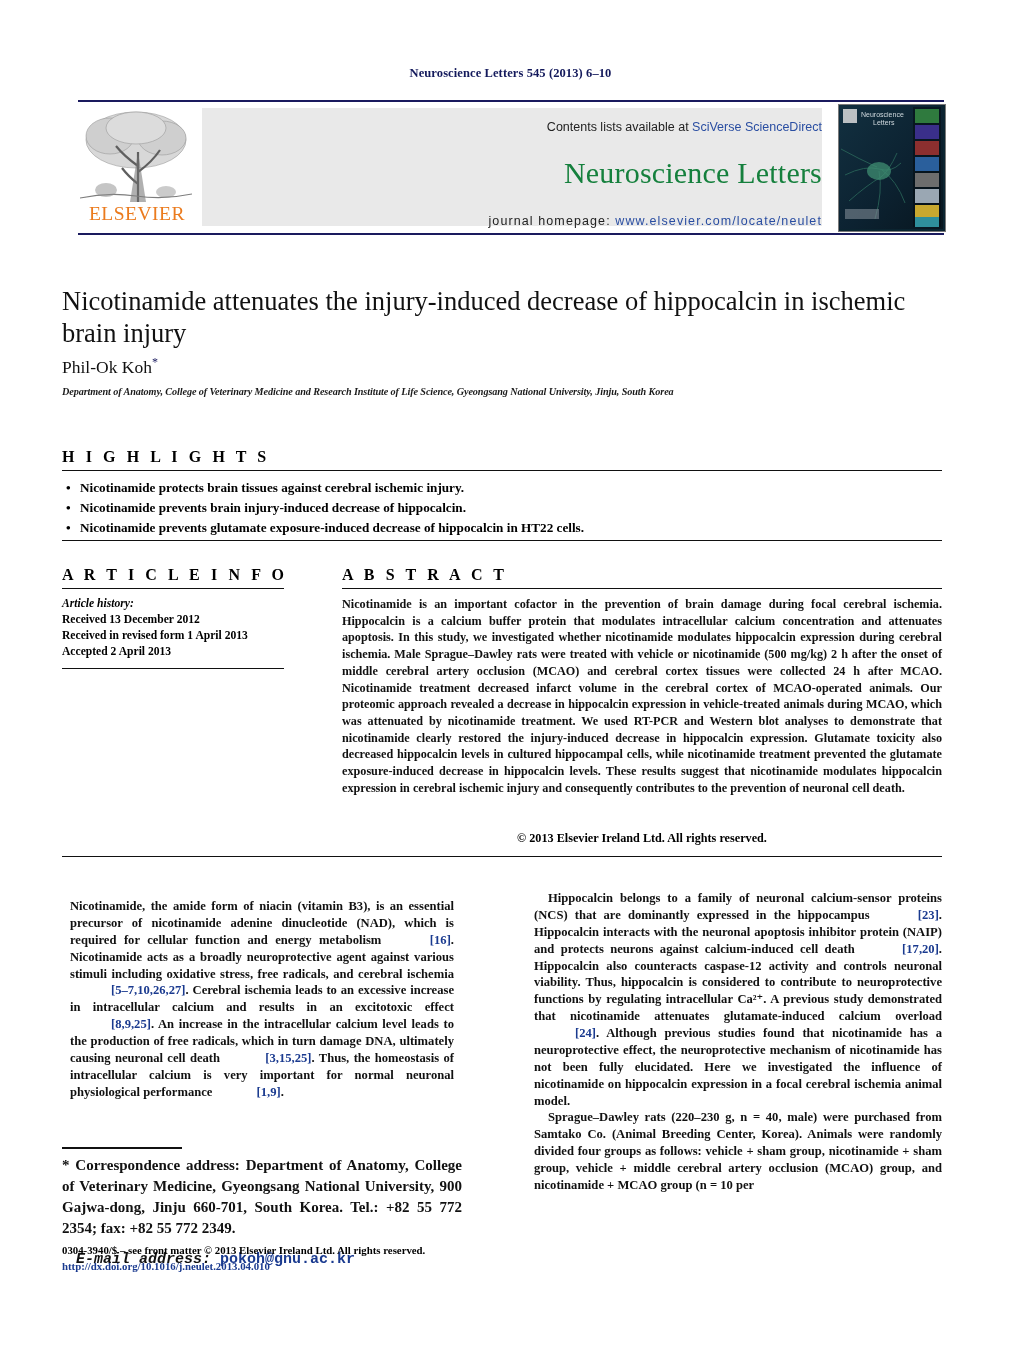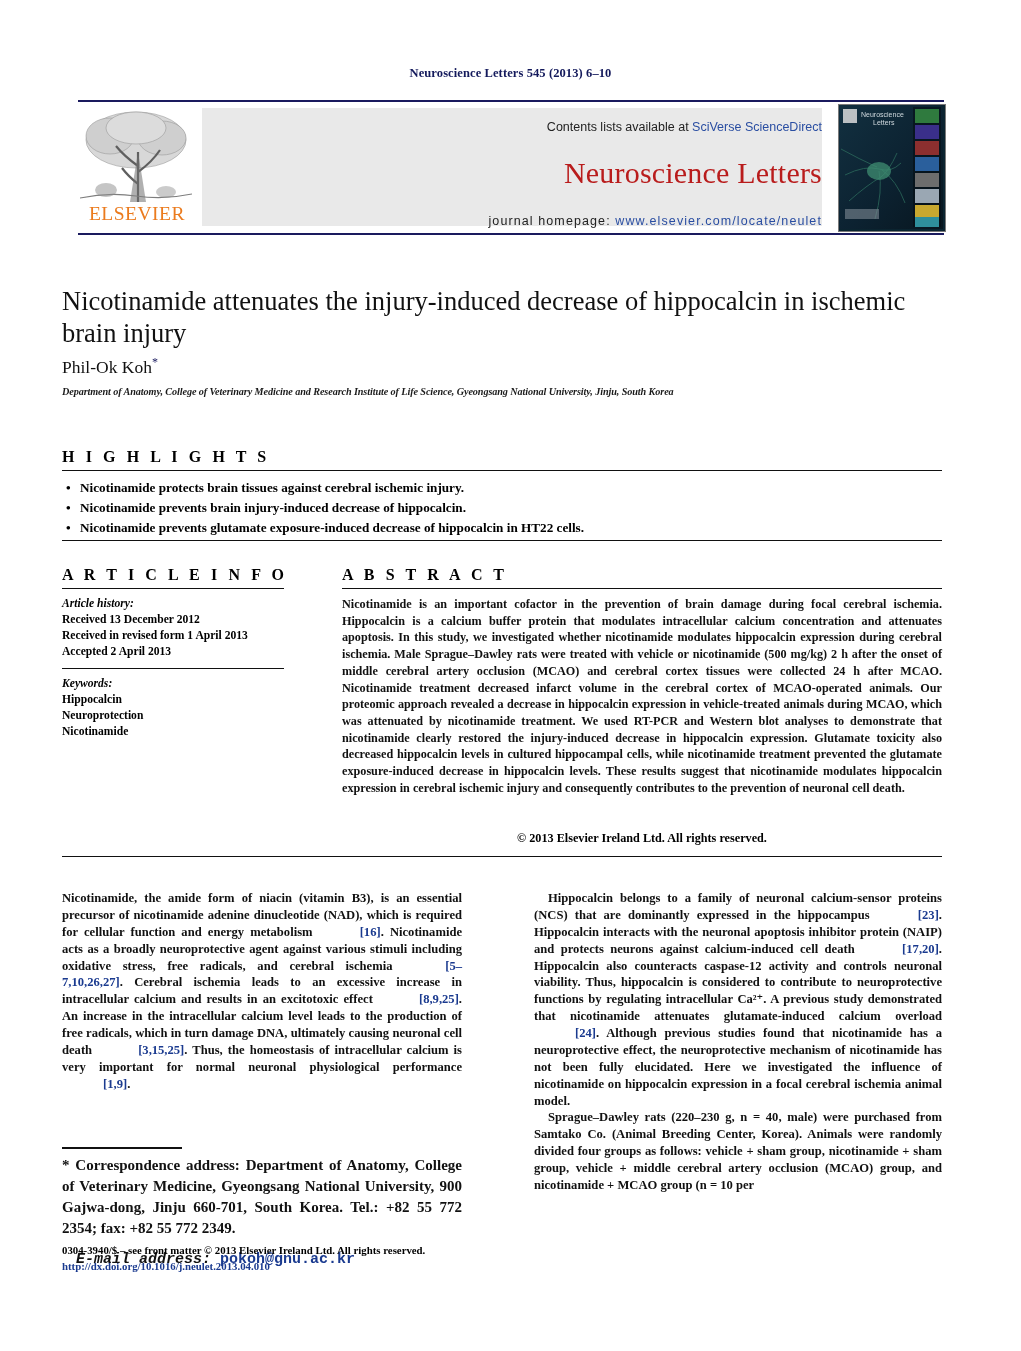--- a/index.html
+++ b/index.html
@@ -91,21 +91,21 @@
     font-size: 12.5px;
     color: #222222;
   }
   .contents-line .sd {
     color: #2a4ea2;
   }
   .journal-name {
     margin-top: 22px;
     font-family: "Liberation Serif", serif;
     font-size: 30px;
-    color: #b91c1c;
+    color: #15803d;
     letter-spacing: 0.2px;
     padding-left: 39px;
   }
   .homepage-line {
     margin-top: 24px;
     font-family: "Liberation Sans", sans-serif;
     font-size: 12.5px;
     letter-spacing: 1.1px;
     color: #222222;
   }
@@ -222,21 +222,21 @@
     position: absolute; left: 62px; top: 890px; width: 400px;
     font-size: 12.6px; line-height: 1.34; text-align: justify;
     font-weight: bold; color: #111;
   }
   .col-right {
     position: absolute; left: 534px; top: 890px; width: 408px;
     font-size: 12.6px; line-height: 1.34; text-align: justify;
     font-weight: bold; color: #111;
   }
   .col-right p { margin: 0; text-indent: 14px; }
-  .col-left p { margin: 0; }
+  .col-left p { margin: 8px; }
   .ref { color: #1a3a8f; padding-left: 41px; }
 
   
   .foot-rule { position: absolute; left: 62px; top: 1147px; width: 120px; height: 1.5px; background: #111; }
   .footnote {
     position: absolute; left: 62px; top: 1155px; width: 400px;
     font-size: 15px; line-height: 1.4; font-weight: bold;
     text-align: justify; color: #111;
   }
   .footnote .ital { font-style: italic; }
@@ -342,26 +342,20 @@
   <div class="ai-rule"></div>
   <div class="ab-rule"></div>
 
   <div class="ai-hist">
     <div class="ital">Article history:</div>
     <div>Received 13 December 2012</div>
     <div>Received in revised form 1 April 2013</div>
     <div>Accepted 2 April 2013</div>
   </div>
   <div class="ai-rule2"></div>
-  <div class="ai-kw">
-    <div class="ital">Keywords:</div>
-    <div>Hippocalcin</div>
-    <div>Neuroprotection</div>
-    <div>Nicotinamide</div>
-  </div>
 
   <div class="abstract">Nicotinamide is an important cofactor in the prevention of brain damage during focal cerebral ischemia. Hippocalcin is a calcium buffer protein that modulates intracellular calcium concentration and attenuates apoptosis. In this study, we investigated whether nicotinamide modulates hippocalcin expression during cerebral ischemia. Male Sprague–Dawley rats were treated with vehicle or nicotinamide (500 mg/kg) 2 h after the onset of middle cerebral artery occlusion (MCAO) and cerebral cortex tissues were collected 24 h after MCAO. Nicotinamide treatment decreased infarct volume in the cerebral cortex of MCAO-operated animals. Our proteomic approach revealed a decrease in hippocalcin expression in vehicle-treated animals during MCAO, which was attenuated by nicotinamide treatment. We used RT-PCR and Western blot analyses to demonstrate that nicotinamide clearly restored the injury-induced decrease in hippocalcin expression. Glutamate toxicity also decreased hippocalcin levels in cultured hippocampal cells, while nicotinamide treatment prevented the glutamate exposure-induced decrease in hippocalcin levels. These results suggest that nicotinamide modulates hippocalcin expression in cerebral ischemic injury and consequently contributes to the prevention of neuronal cell death.</div>
   <div class="copyline">© 2013 Elsevier Ireland Ltd. All rights reserved.</div>
   <div class="ab-rule-end"></div>
 
   <div class="col-left">
     <p><span>Nicotinamide, the amide form of niacin (vitamin B3), is an essential precursor of nicotinamide adenine dinucleotide (NAD), which is required for cellular function and energy metabolism </span><span class="ref">[16]</span><span>. Nicotinamide acts as a broadly neuroprotective agent against various stimuli including oxidative stress, free radicals, and cerebral ischemia </span><span class="ref">[5–7,10,26,27]</span><span>. Cerebral ischemia leads to an excessive increase in intracellular calcium and results in an excitotoxic effect </span><span class="ref">[8,9,25]</span><span>. An increase in the intracellular calcium level leads to the production of free radicals, which in turn damage DNA, ultimately causing neuronal cell death </span><span class="ref">[3,15,25]</span><span>. Thus, the homeostasis of intracellular calcium is very important for normal neuronal physiological performance </span><span class="ref">[1,9]</span><span>.</span></p>
   </div>
   <div class="col-right">
     <p><span>Hippocalcin belongs to a family of neuronal calcium-sensor proteins (NCS) that are dominantly expressed in the hippocampus </span><span class="ref">[23]</span><span>. Hippocalcin interacts with the neuronal apoptosis inhibitor protein (NAIP) and protects neurons against calcium-induced cell death </span><span class="ref">[17,20]</span><span>. Hippocalcin also counteracts caspase-12 activity and controls neuronal viability. Thus, hippocalcin is considered to contribute to neuroprotective functions by regulating intracellular Ca²⁺. A previous study demonstrated that nicotinamide attenuates glutamate-induced calcium overload </span><span class="ref">[24]</span><span>. Although previous studies found that nicotinamide has a neuroprotective effect, the neuroprotective mechanism of nicotinamide has not been fully elucidated. Here we investigated the influence of nicotinamide on hippocalcin expression in a focal cerebral ischemia animal model.</span></p>

